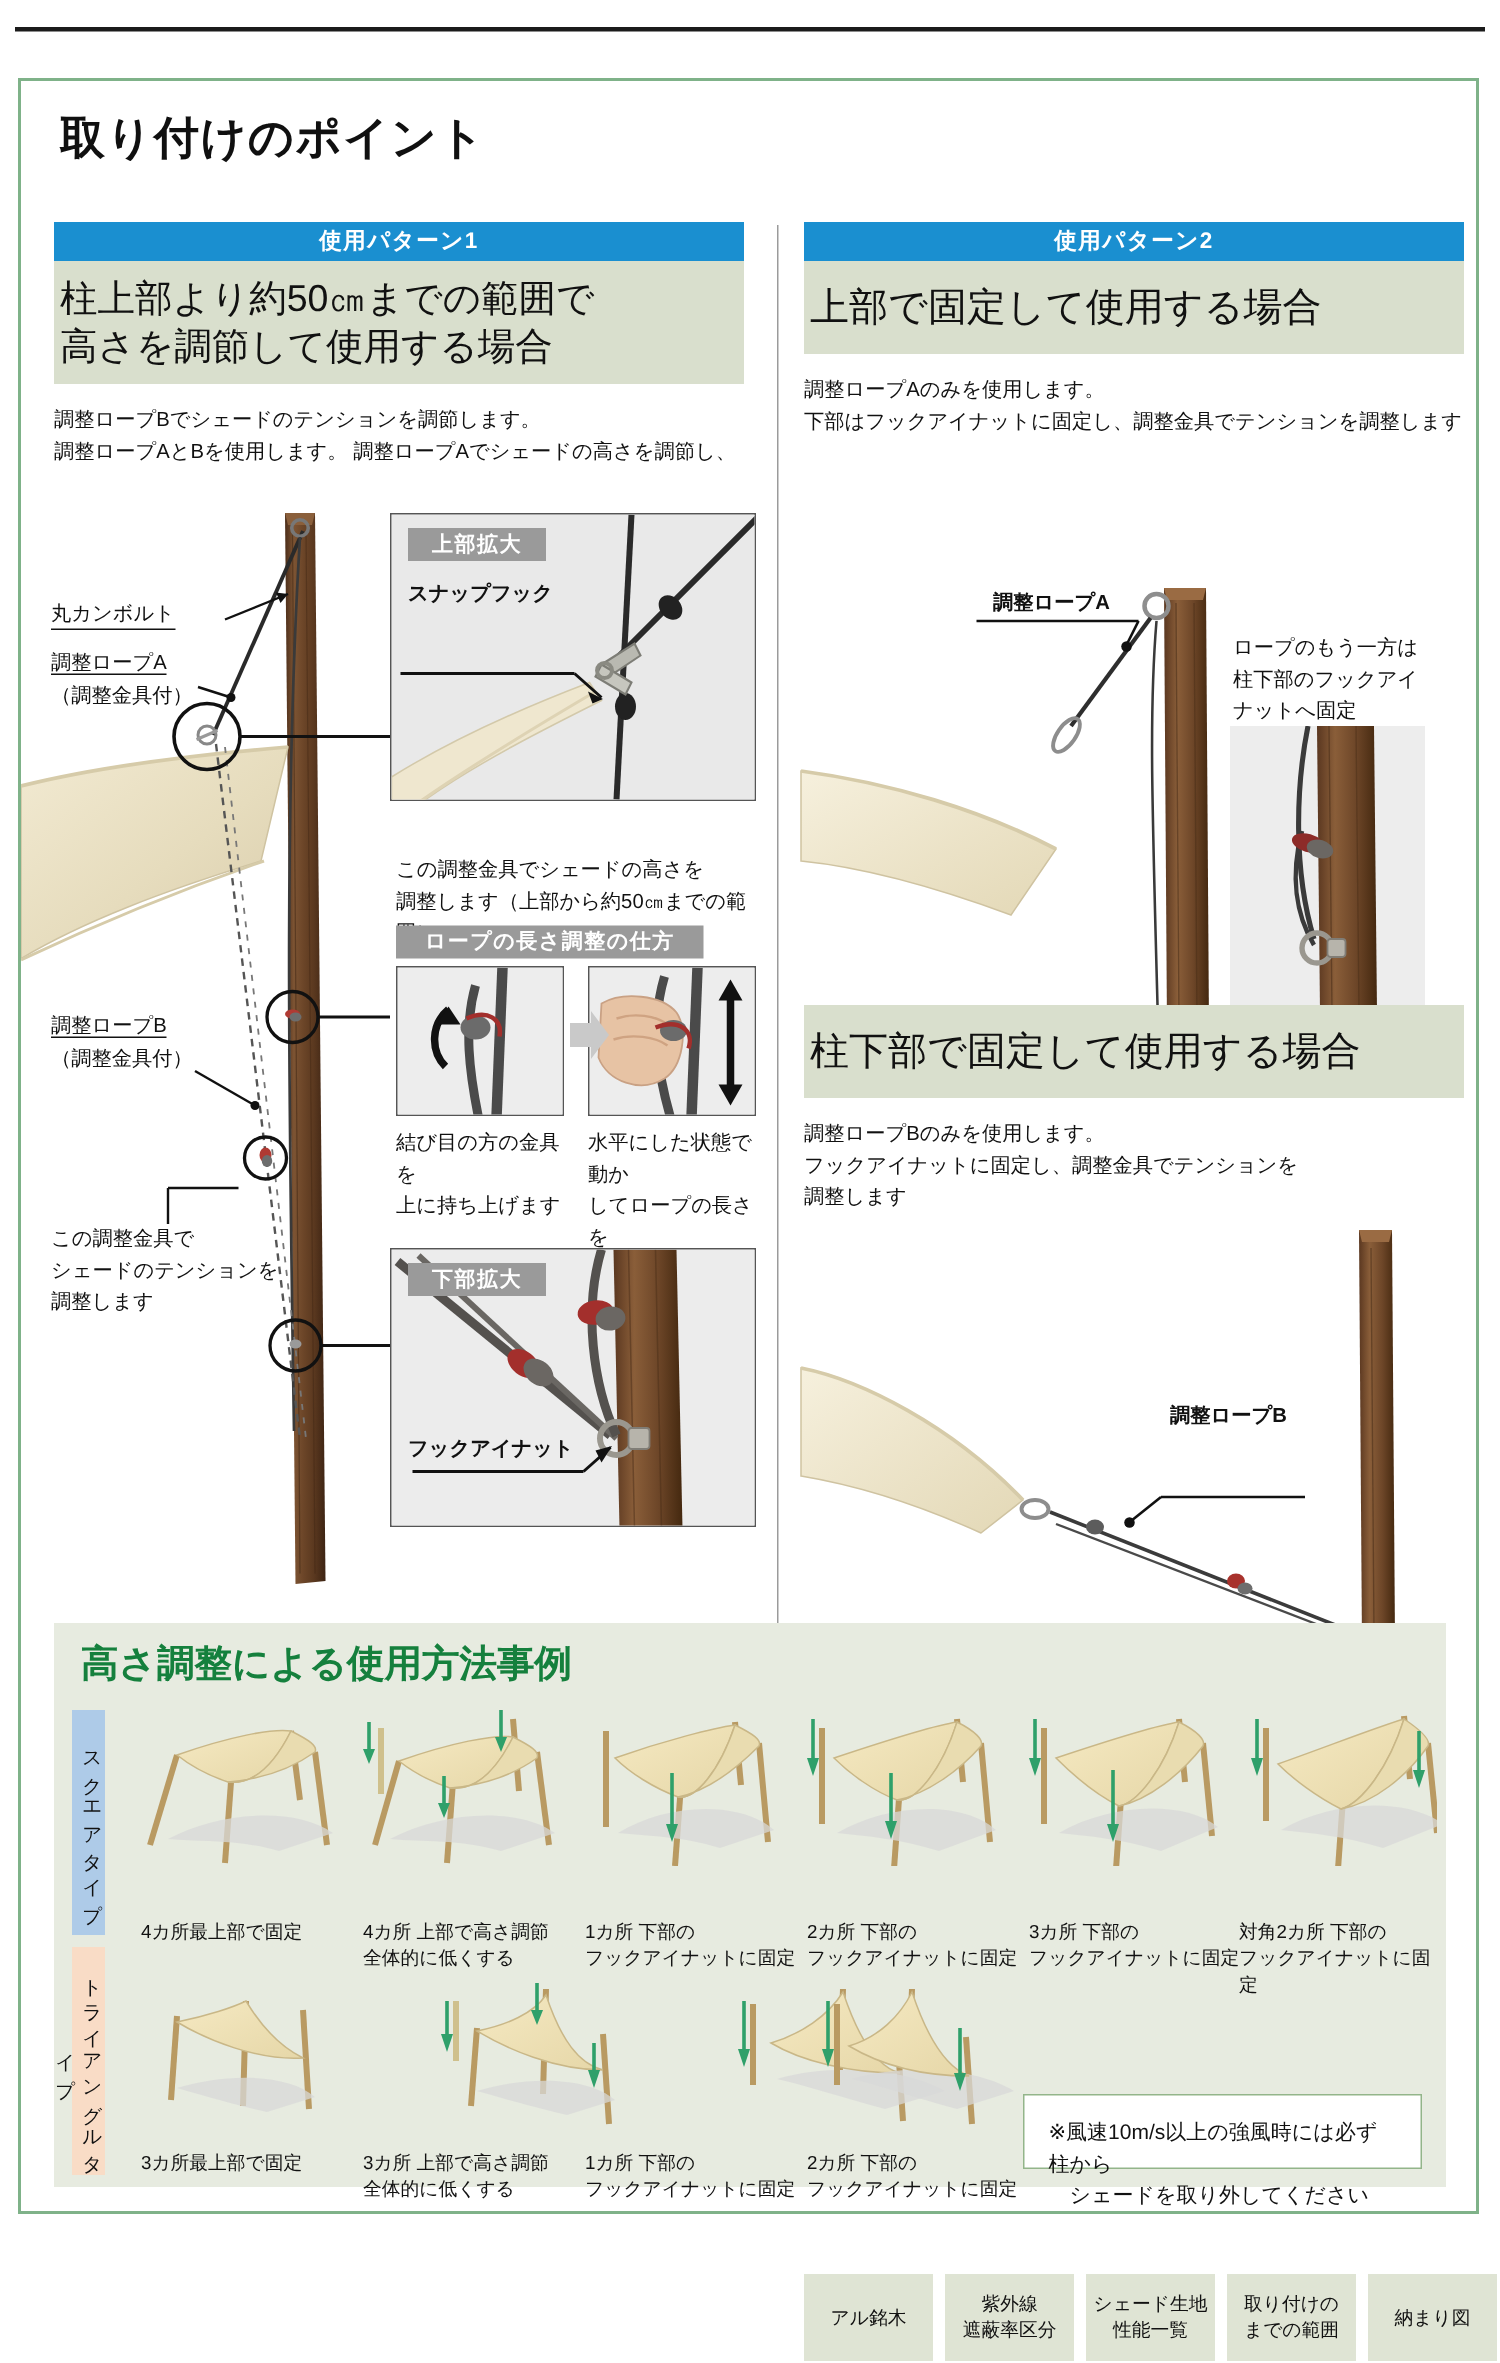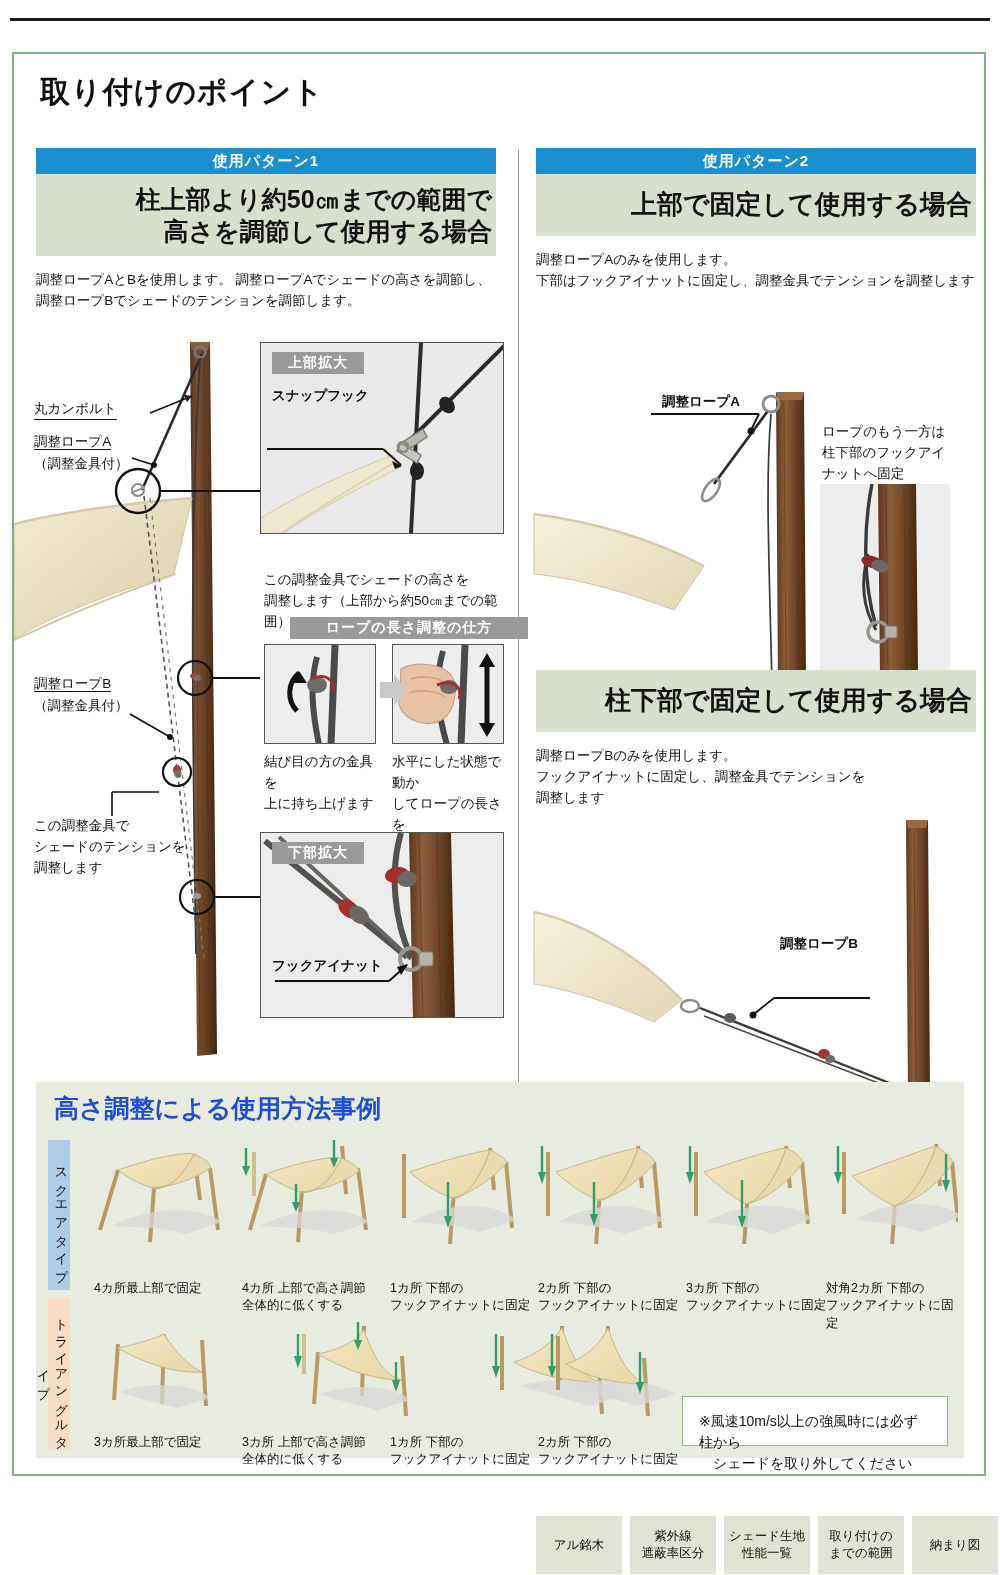--- a/index.html
+++ b/index.html
@@ -26,22 +26,22 @@
 
   
   .col-divider{position:absolute;left:504px;top:96px;width:1px;height:932px;background:#9b9b9b;}
 
   
   .pat-band{
     background:#1a8fd0;color:#fff;font-weight:bold;font-size:15px;
     text-align:center;line-height:26px;height:26px;letter-spacing:1px;
   }
   .pat-title{
-    background:#d9dfcd;color:#111;font-weight:bold;
-    text-align:right;padding:9px 4px;
+    background:#d9dfcd;color:#111;font-weight:normal;
+    text-align:left;padding:9px 4px;
   }
   .pat-title.two-line{font-size:25px;line-height:1.28;}
   .pat-title.one-line{font-size:26px;line-height:1.3;padding:14px 4px;}
 
   .pat-lead{font-size:13.5px;line-height:1.55;color:#111;}
 
   
   .photo-box{border:1px solid #555;background:#ececec;box-sizing:border-box;position:absolute;overflow:hidden;}
   .cap-chip{
     position:absolute;background:#9a9a9a;color:#fff;font-weight:bold;font-size:14px;
@@ -57,21 +57,21 @@
   .ul{border-bottom:1.6px solid #111;text-align:right;}
 
   svg.overlay{position:absolute;left:0;top:0;pointer-events:none;}
 
   
   .examples{
     position:absolute;left:22px;top:1028px;width:928px;height:376px;
     background:#e7ebe0;box-sizing:border-box;
   }
   .examples-title{
-    position:absolute;left:18px;top:10px;font-size:25px;font-weight:bold;color:#1d4ed8;
+    position:absolute;left:18px;top:10px;font-size:25px;font-weight:bold;color:#15803d;
   }
   .sidetag{
     position:absolute;width:22px;writing-mode:vertical-rl;text-orientation:upright;
     font-size:13px;letter-spacing:2px;text-align:center;padding-top:6px;box-sizing:border-box;
     color:#111;
   }
   .sidetag.square{background:#aecbe8;}
   .sidetag.tri{background:#f9dcc6;}
   .ex-cap{position:absolute;font-size:12.5px;line-height:1.38;color:#111;white-space:pre-line;}
 
@@ -99,22 +99,22 @@
 
   <div class="col-divider"></div>
 
   <div style="position:absolute;left:22px;top:94px;width:460px;">
     <div class="pat-band">使用パターン1</div>
     <div class="pat-title two-line">
       <div>柱上部より約50㎝までの範囲で</div>
       <div>高さを調節して使用する場合</div>
     </div>
     <div class="pat-lead" style="margin-top:14px;">
+      <div>調整ロープBでシェードのテンションを調節します。</div>
       <div>調整ロープAとBを使用します。 調整ロープAでシェードの高さを調節し、</div>
-      <div>調整ロープBでシェードのテンションを調節します。</div>
     </div>
   </div>
 
   <svg class="overlay" width="974" height="1424">
     <defs>
       <linearGradient id="wood" x1="0" y1="0" x2="1" y2="0">
         <stop offset="0%" stop-color="#4b2d19"></stop>
         <stop offset="22%" stop-color="#7d5433"></stop>
         <stop offset="48%" stop-color="#6a4427"></stop>
         <stop offset="72%" stop-color="#5a381f"></stop>
@@ -279,21 +279,21 @@
     </svg>
   </div>
   <div class="cap-chip" style="left:258px;top:298px;">上部拡大</div>
   <div class="lbl b" style="left:258px;top:332px;">スナップフック</div>
 
   <div class="note" style="left:250px;top:516px;width:246px;">
     <div>この調整金具でシェードの高さを</div>
     <div>調整します（上部から約50㎝までの範囲）</div>
   </div>
 
-  <div class="cap-chip wide" style="left:250px;top:563px;width:238px;box-sizing:border-box;margin-left:26px;">ロープの長さ調整の仕方</div>
+  <div class="cap-chip wide" style="left:250px;top:563px;width:205px;box-sizing:border-box;">ロープの長さ調整の仕方</div>
 
   <div class="photo-box" style="left:250px;top:590px;width:112px;height:100px;">
     <svg width="112" height="100">
       <rect width="112" height="100" fill="#ededed"></rect>
       <path d="M70 0 L66 100" stroke="#4a4a4a" stroke-width="7" fill="none"></path>
       <path d="M52 12 C44 40 48 70 54 100" stroke="#4a4a4a" stroke-width="6" fill="none"></path>
       <ellipse cx="52" cy="40" rx="10" ry="8" fill="#6b6b6b"></ellipse>
       <path d="M46 34 C60 28 70 34 68 46" stroke="#a32f2c" stroke-width="3" fill="none"></path>
       <path d="M32 66 C22 56 22 38 34 28" stroke="#111" stroke-width="5" fill="none"></path>
       <polygon points="34,26 26,38 42,38" fill="#111"></polygon>

